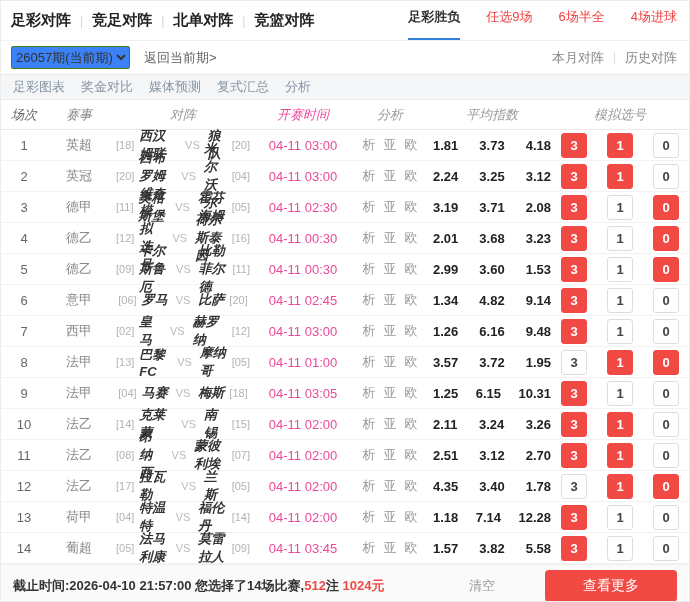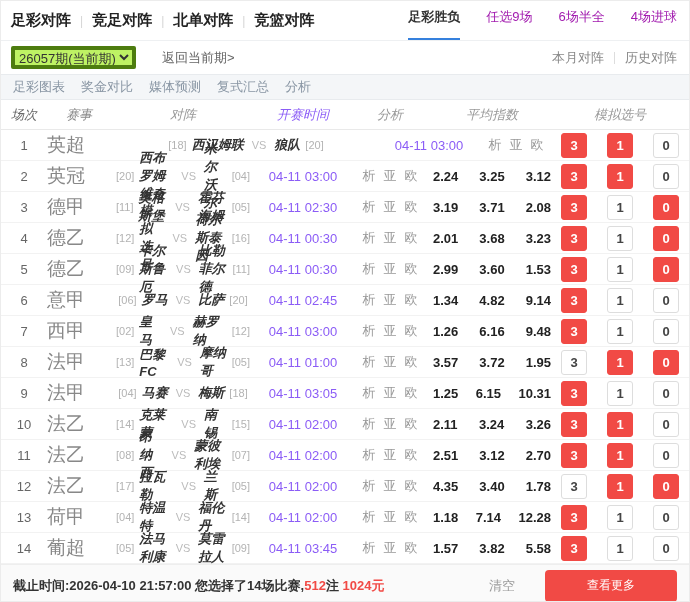--- a/index.html
+++ b/index.html
@@ -5,60 +5,60 @@
   * { box-sizing: border-box; margin: 0; padding: 0; font-family: "Liberation Sans", "DejaVu Sans", sans-serif; }
   body { background: #fff; }
   .page { width: 690px; height: 602px; border: 1px solid #ececec; background: #fff; overflow: hidden; }
 
   
   .topnav { display: flex; align-items: stretch; height: 40px; padding: 0 12px 0 10px; border-bottom: 1px solid #eef0f2; }
   .ltabs { display: flex; align-items: center; }
   .ltab { font-size: 15px; font-weight: bold; color: #222; cursor: pointer; text-decoration: none; }
   .sep { color: #d5d5d5; padding: 0 9px; font-size: 12px; }
   .rtabs { margin-left: auto; display: flex; }
-  .rtab { font-size: 13px; color: #a21caf; margin-left: 26px; line-height: 32px; border-bottom: 2px solid transparent; cursor: pointer; }
+  .rtab { font-size: 13px; color: #ef4444; margin-left: 26px; line-height: 32px; border-bottom: 2px solid transparent; cursor: pointer; }
   .rtab.active { color: #333; font-weight: bold; border-bottom-color: #3580dd; }
 
   
   .periodbar { display: flex; align-items: center; height: 33px; padding: 0 12px 0 10px; }
-  .period-select { height: 23px; font-size: 13px; color: #333; border: 4px solid #4d7c0f; background: #bef264; border-radius: 2px; margin-right: 14px; }
-  .backlink { font-size: 13px; color: #666; text-decoration: none; cursor: pointer; margin-left: 12px; }
+  .period-select { height: 23px; font-size: 13px; color: #333; border: 1px solid #4d7c0f; background: #3b82f6; border-radius: 2px; margin-right: 14px; }
+  .backlink { font-size: 13px; color: #666; text-decoration: none; cursor: pointer; }
   .plinks { margin-left: auto; display: flex; align-items: center; }
   .plink { font-size: 13px; color: #888; cursor: pointer; }
   .vsep { width: 1px; height: 12px; background: #ddd; margin: 0 10px; }
 
   
   .subtabs { display: flex; align-items: center; height: 26px; background: #f4f6f8; border-top: 1px solid #e8ebee; border-bottom: 1px solid #e8ebee; padding-left: 12px; }
   .stab { font-size: 13px; color: #8895a3; margin-right: 16px; cursor: pointer; }
 
   
   .thead { display: flex; align-items: center; height: 30px; border-bottom: 1px solid #e9e9e9; color: #999; }
   .thead > div { display: block; text-align: center; font-size: 13px; padding: 0; font-style: italic; }
   .tr { display: flex; align-items: center; height: 31px; border-bottom: 1px solid #f2f2f2; }
   .c-no { width: 46px; text-align: center; font-size: 13px; color: #666; }
-  .c-league { width: 64px; text-align: left; font-size: 19px; color: #888; }
+  .c-league { width: 64px; text-align: center; font-size: 13px; color: #888; }
   .c-match { flex: 1; display: flex; align-items: center; justify-content: center; font-size: 13px; }
   .rank { color: #b3b3b3; font-size: 11px; margin: 0 5px; }
   .team { color: #333; font-weight: bold; cursor: pointer; font-style: italic; }
   .vs { color: #bbb; font-size: 11px; margin: 0 8px; }
-  .c-time { width: 96px; text-align: center; font-size: 13px; color: #8b5cf6; }
+  .c-time { width: 96px; text-align: center; font-size: 13px; color: #ec4899; }
   .c-analysis { width: 78px; display: flex; justify-content: center; }
   .alink { color: #999; font-size: 13px; margin: 0 4px; cursor: pointer; }
   .c-odds { width: 126px; display: flex; justify-content: space-between; padding: 0 4px; }
   .odd { font-size: 13px; color: #222; font-weight: 600; }
   .c-picks { width: 130px; display: flex; justify-content: space-between; padding: 0 6px; margin-right: 4px; }
   .pick { width: 26px; height: 25px; border: 1px solid #ddd; background: #fff; color: #444; font-size: 13px; font-weight: bold; border-radius: 3px; cursor: pointer; }
   .pick.sel { background: #f14a45; border-color: #f14a45; color: #fff; }
 
   
   .footer { display: flex; align-items: center; height: 42px; background: #fafafa; border-top: 1px solid #eee; padding: 0 12px; }
   .deadline { font-size: 13px; color: #333; font-weight: 600; }
   .red { color: #f14a45; }
   .clear { margin-left: auto; font-size: 13px; color: #999; margin-right: 30px; cursor: pointer; }
-  .morebtn { width: 132px; height: 32px; background: #f14a45; border: none; border-radius: 4px; color: #fff; font-size: 12px; cursor: pointer; }
+  .morebtn { width: 132px; height: 32px; background: #f14a45; border: none; border-radius: 4px; color: #fff; font-size: 14px; cursor: pointer; margin-left: 20px; }
 </style>
 </head>
 <body>
 
 <div class="page">
 
   <div class="topnav">
     <div class="ltabs" id="left-tabs">
         <a class="ltab">足彩对阵</a>
         <span class="sep">|</span>
@@ -115,20 +115,25 @@
       <span class="vs">VS</span>
       <span class="team">狼队</span>
       <span class="rank">[20]</span>
     </div>
     <div class="c-time">04-11 03:00</div>
     <div class="c-analysis">
           <a class="alink">析</a>
           <a class="alink">亚</a>
           <a class="alink">欧</a>
         </div>
+    <div class="c-odds">
+          <span class="odd">1.81</span>
+          <span class="odd">3.73</span>
+          <span class="odd">4.18</span>
+        </div>
     <div class="c-picks">
           <button class="pick sel">3</button>
           <button class="pick sel">1</button>
           <button class="pick">0</button>
         </div>
   </div>
 
   <div class="tr">
     <div class="c-no">2</div>
     <div class="c-league">英冠</div>

